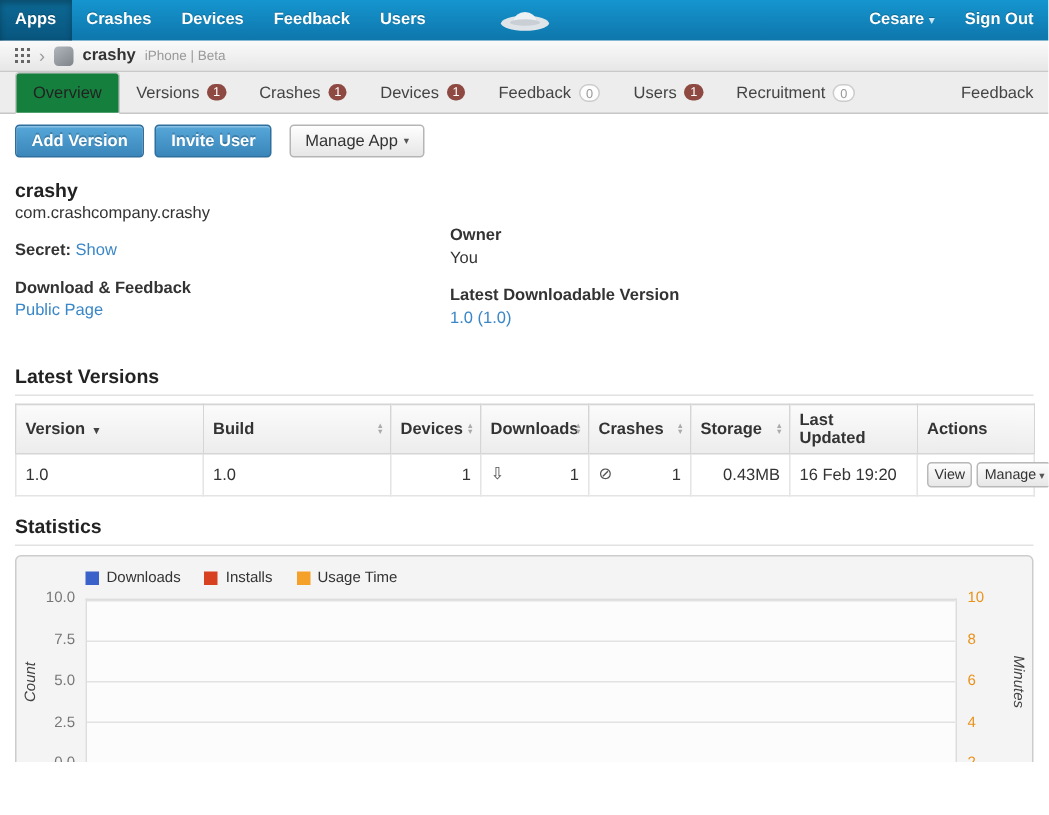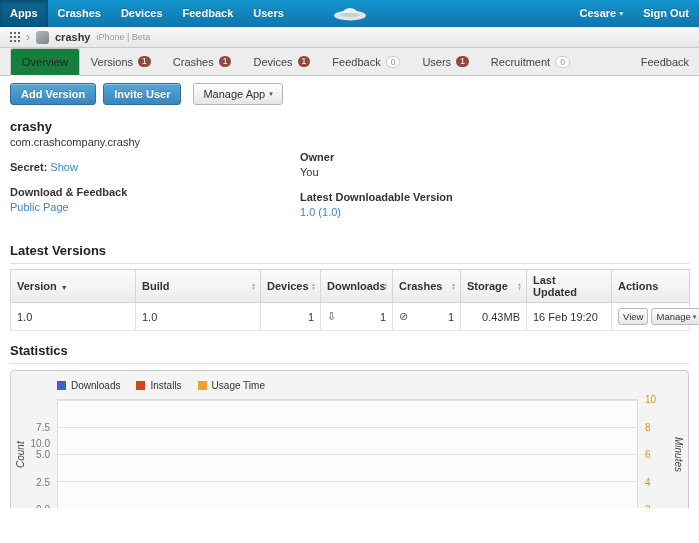--- a/index.html
+++ b/index.html
@@ -327,21 +327,21 @@
           <div class="bars" id="bars">
               <div class="bar" style="height: 10%; background: rgb(58, 98, 200);"></div>
               <div class="bar" style="height: 10%; background: rgb(216, 65, 31);"></div>
             </div>
         </div>
         <div class="yticks-left" id="yticks-left">
             <div class="ytick" style="top: 100%;">0.0</div>
             <div class="ytick" style="top: 75%;">2.5</div>
             <div class="ytick" style="top: 50%;">5.0</div>
             <div class="ytick" style="top: 25%;">7.5</div>
-            <div class="ytick" style="top: 0%; margin-top: 44px;">10.0</div>
+            <div class="ytick" style="top: 0%;">10.0</div>
           </div>
         <div class="yticks-right" id="yticks-right">
             <div class="ytick" style="top: 100%;">2</div>
             <div class="ytick" style="top: 75%;">4</div>
             <div class="ytick" style="top: 50%;">6</div>
             <div class="ytick" style="top: 25%;">8</div>
             <div class="ytick" style="top: 0%;">10</div>
           </div>
         <div class="xtick">1.0 (1.0)</div>
 

